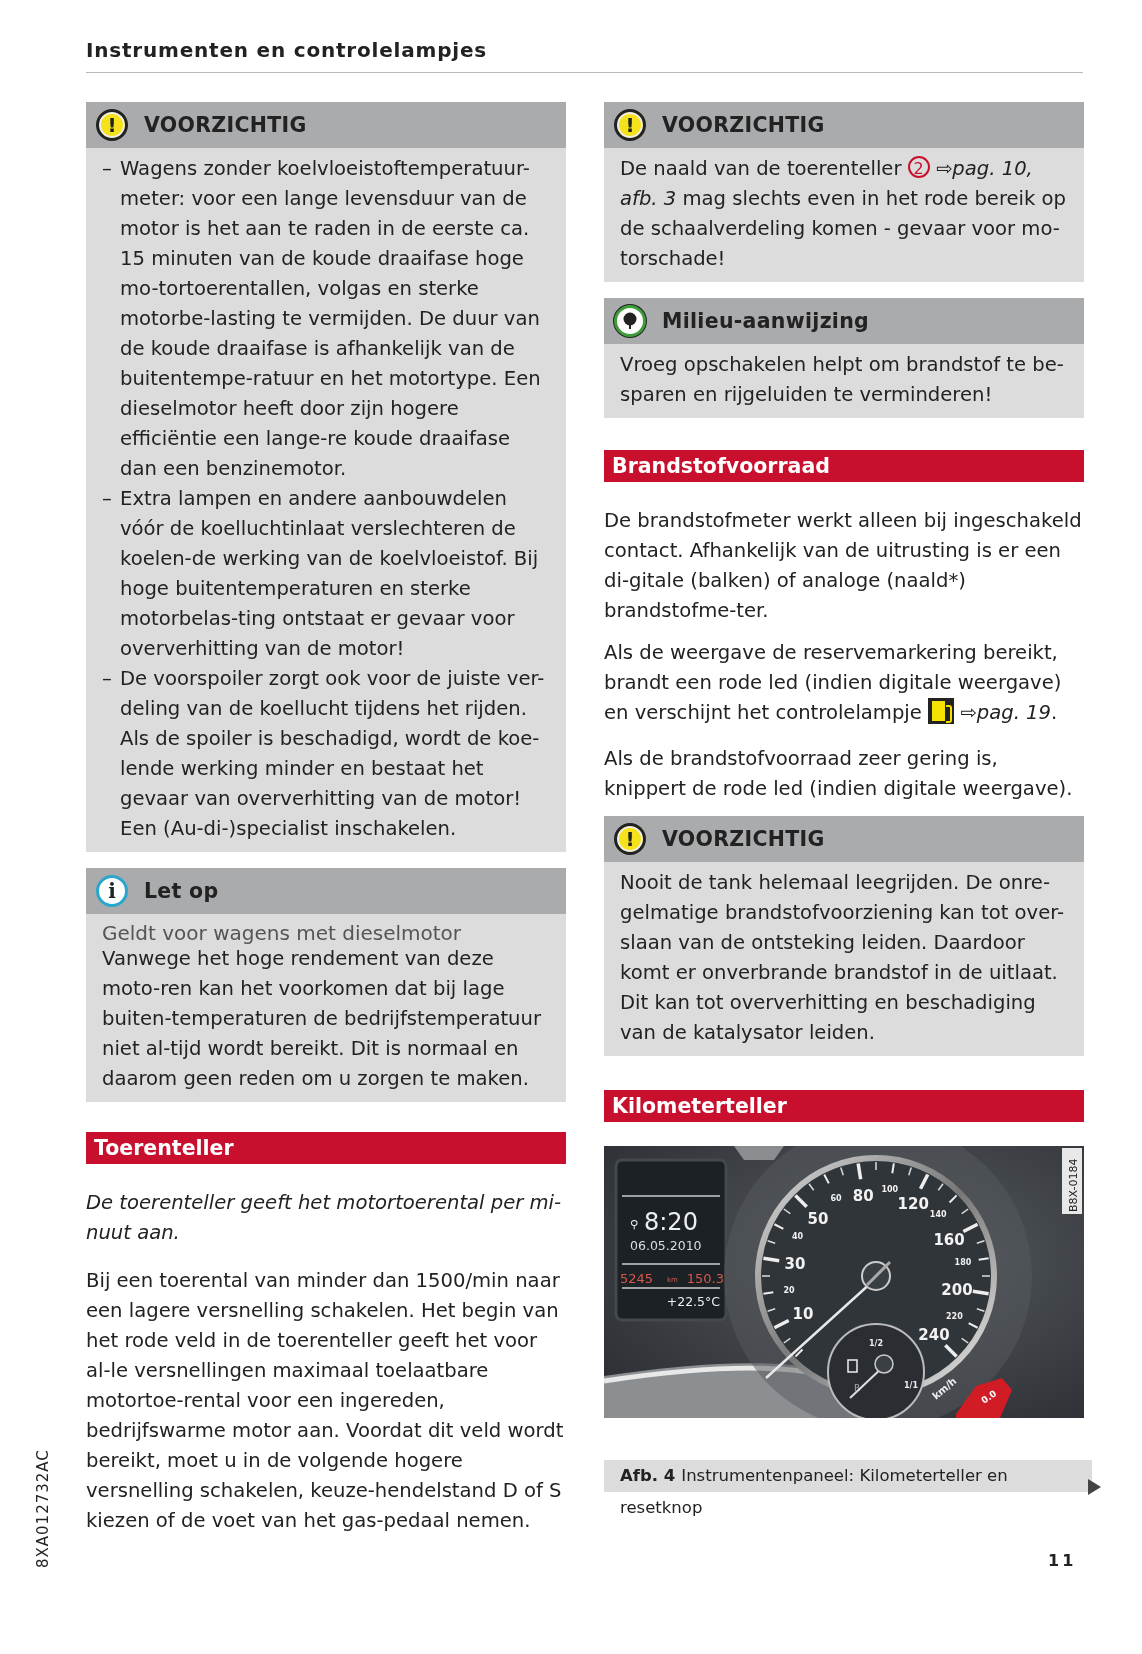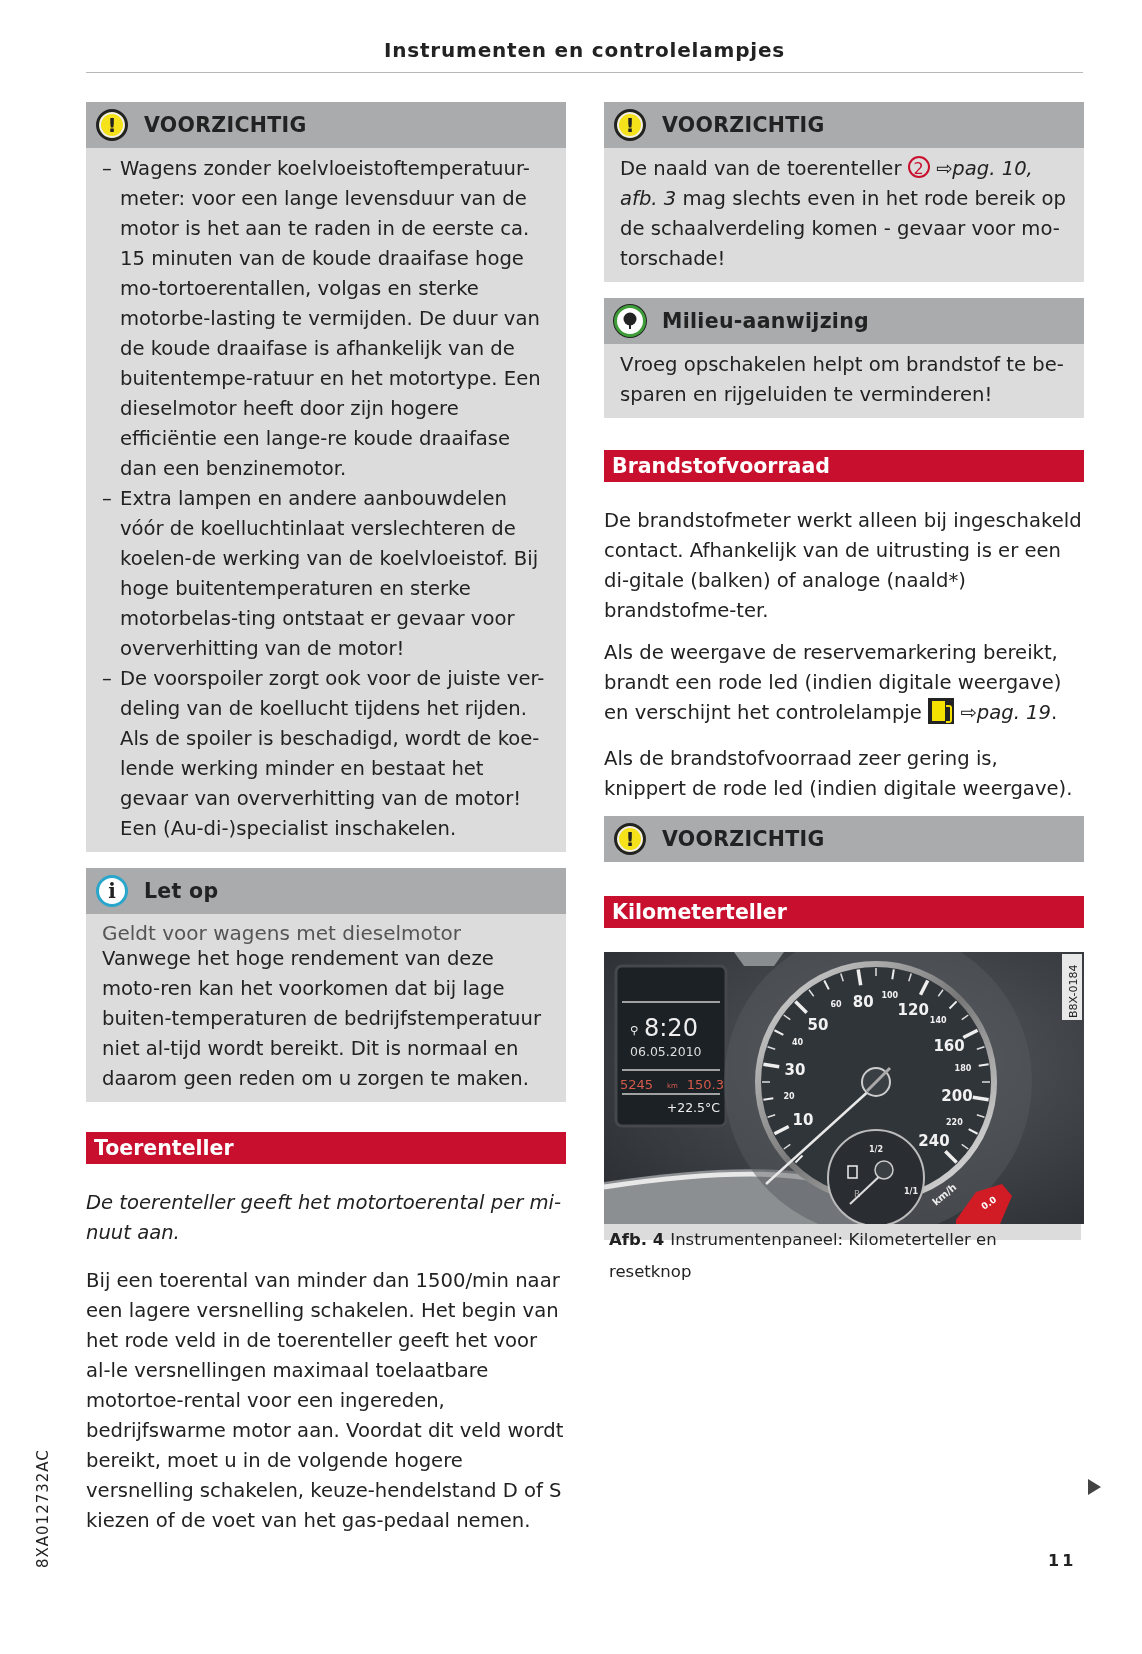--- a/index.html
+++ b/index.html
@@ -1,19 +1,19 @@
 <!DOCTYPE html>
 <html><head>
 <meta charset="utf-8">
 <style>
   html, body { margin:0; padding:0; background:#fff; }
   body { width:1142px; height:1654px; position:relative; overflow:hidden;
          font-family:"DejaVu Sans", sans-serif; color:#222; }
   .running-head { position:absolute; left:86px; right:59px; top:38px; height:34px;
-         border-bottom:1.5px solid #b8b8b8; text-align:center;
+         border-bottom:1.5px solid #b8b8b8; text-align:left;
          font-family:"DejaVu Sans", sans-serif; font-weight:bold; font-size:20px; letter-spacing:0.8px; color:#222; }
   .col { position:absolute; top:102px; width:480px; }
   .col.left { left:86px; }
   .col.right { left:604px; }
   .box { background:#dcdcdc; margin-bottom:16px; }
   .box-head { background:#a9abad; height:46px; display:flex; align-items:center; padding-left:10px; }
   .box-head .title { font-weight:bold; font-size:20.5px; color:#222; margin-left:16px; letter-spacing:0.3px; }
   .box-body { padding:6px 16px 8px 16px; font-size:19.6px; line-height:30px; }
   .box-sub { font-size:20px; color:#555; line-height:22px; margin-top:2px; }
   .icon-circle { width:32px; height:32px; border-radius:50%; box-sizing:border-box; display:flex;
@@ -28,21 +28,21 @@
          height:32px; line-height:32px; padding-left:8px; margin-bottom:24px; }
   p.body { margin:0 0 12px 0; font-size:19.6px; line-height:30px; }
   .ital { font-style:italic; }
   .red-num { display:inline-block; width:22px; height:22px; border:2px solid #c8102e; border-radius:50%;
          color:#c8102e; font-size:16px; line-height:22px; text-align:center; box-sizing:border-box; vertical-align:1px; }
   .fuel-lamp { display:inline-block; width:26px; height:26px; background:#222; vertical-align:-5px;
          position:relative; }
   .fuel-lamp::before { content:""; position:absolute; left:4px; top:3px; width:13px; height:20px; background:#f4e100; }
   .fuel-lamp::after { content:""; position:absolute; left:18px; top:7px; width:4px; height:14px; border:2px solid #f4e100; border-left:none; border-radius:0 3px 3px 0; }
   .figure { width:480px; height:272px; position:relative; background:#2b2f33; overflow:hidden; }
-  .caption { background:#dcdcdc; height:16px; line-height:32px; font-size:16.5px; padding-left:5px; width:472px; }
+  .caption { background:#dcdcdc; height:32px; line-height:32px; font-size:16.5px; padding-left:16px; width:472px;margin-top:42px; }
   .caption b { margin-right:6px; }
   .cont-arrow { position:absolute; left:1088px; top:1479px; width:0; height:0;
          border-left:13px solid #444; border-top:8px solid transparent; border-bottom:8px solid transparent; }
   .page-number { position:absolute; left:1048px; top:1551px; font-weight:bold; font-size:16px; letter-spacing:3px; }
   .doc-code { position:absolute; left:34px; top:1568px; transform-origin:left top; transform:rotate(-90deg);
          font-size:15px; letter-spacing:1px; }
 </style>
 </head>
 <body>
 
@@ -112,20 +112,21 @@
     <span>Als de weergave de reservemarkering bereikt, brandt een rode led (indien digitale weergave) en verschijnt het controlelampje </span><span class="fuel-lamp"></span>
     <span>⇨</span><span class="ital">pag. 19</span><span>.</span>
   </p>
   <p class="body">Als de brandstofvoorraad zeer gering is, knippert de rode led (indien digitale weergave).</p>
 
   <div class="box" style="margin-top:6px">
     <div class="box-head">
       <div class="icon-circle icon-warn">!</div>
       <span class="title">VOORZICHTIG</span>
     </div>
+    <div class="box-body">Nooit de tank helemaal leegrijden. De onre-gelmatige brandstofvoorziening kan tot over-slaan van de ontsteking leiden. Daardoor komt er onverbrande brandstof in de uitlaat. Dit kan tot oververhitting en beschadiging van de katalysator leiden.</div>
   </div>
 
   <div style="height:18px"></div>
   <div class="section-bar">Kilometerteller</div>
 
   <div class="figure" style="margin-top:12px">
     <svg width="480" height="272" viewBox="0 0 480 272">
       <defs>
         <radialGradient id="bg" cx="60%" cy="40%" r="80%">
             <stop offset="0" stop-color="#565b60"></stop>

